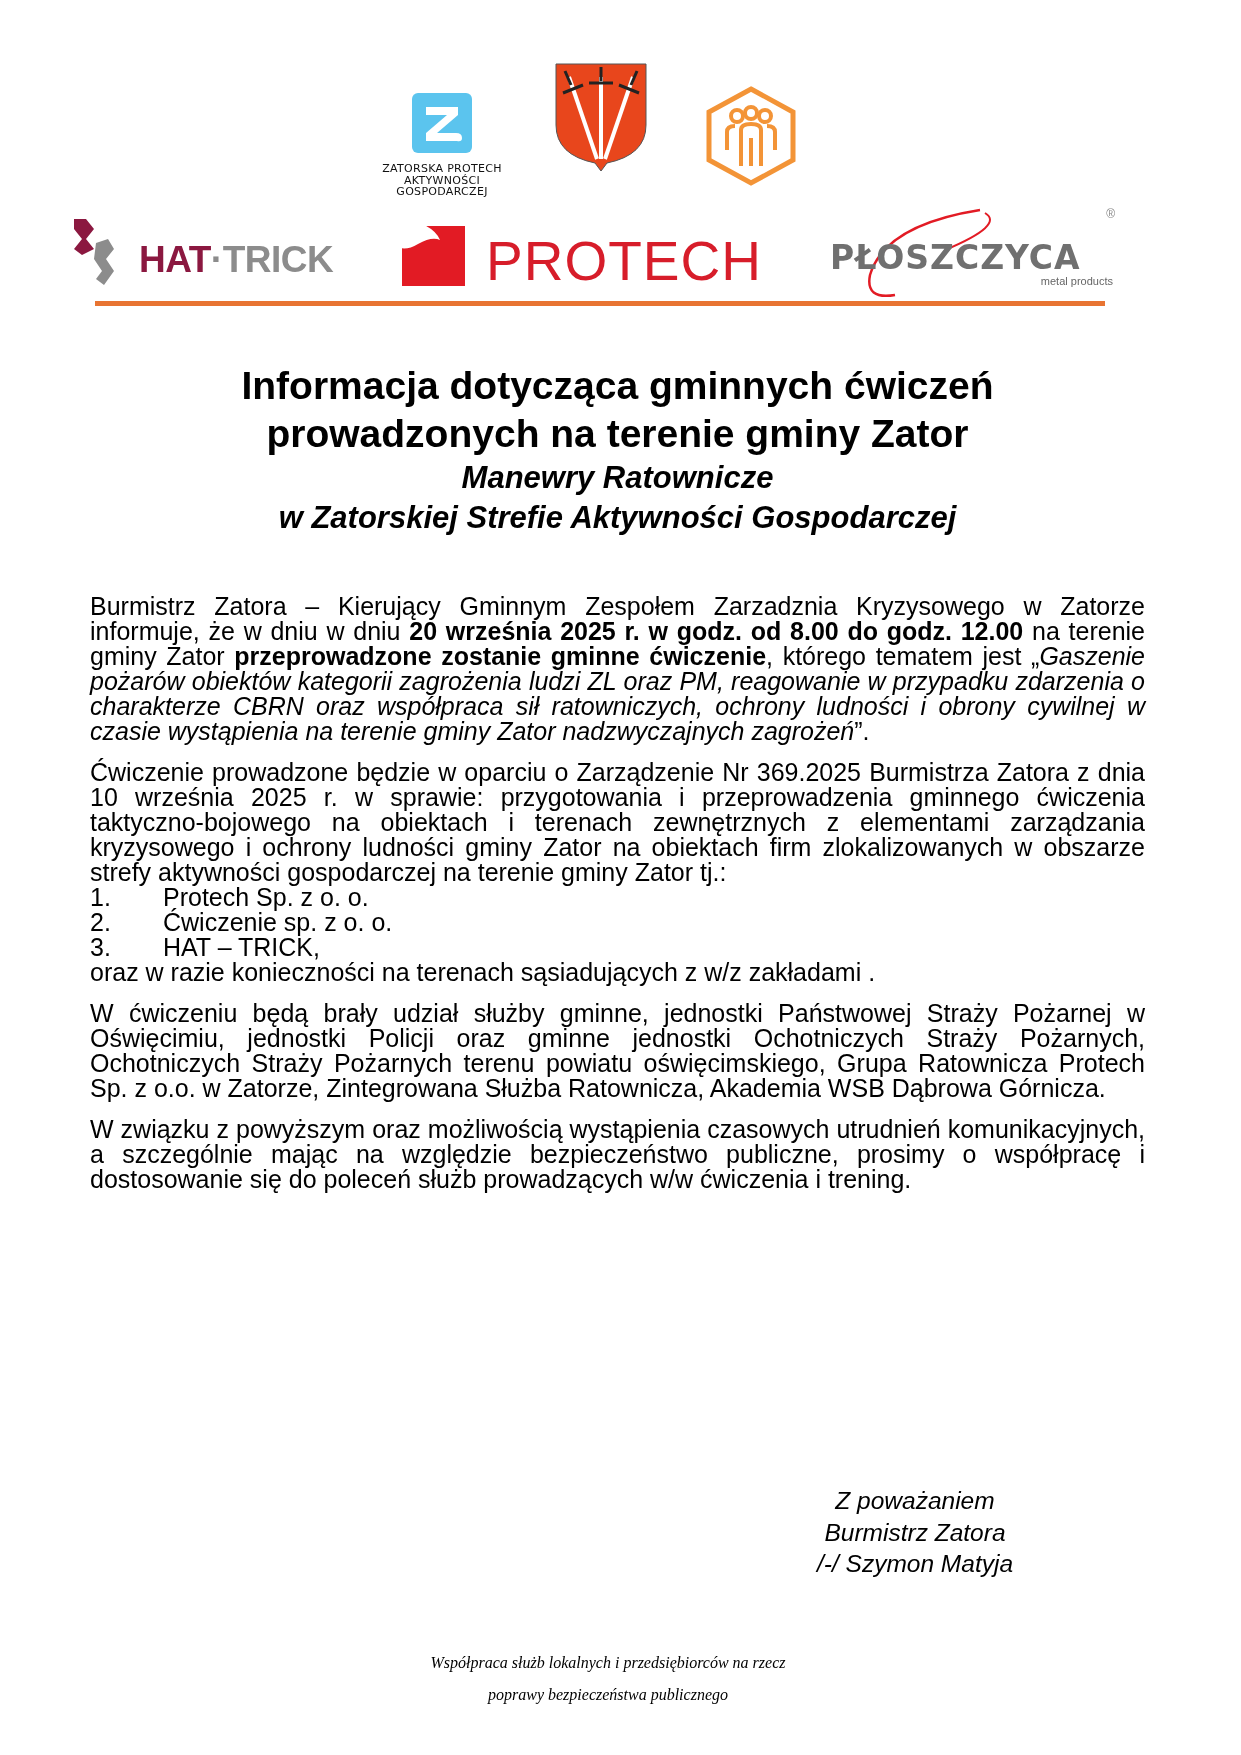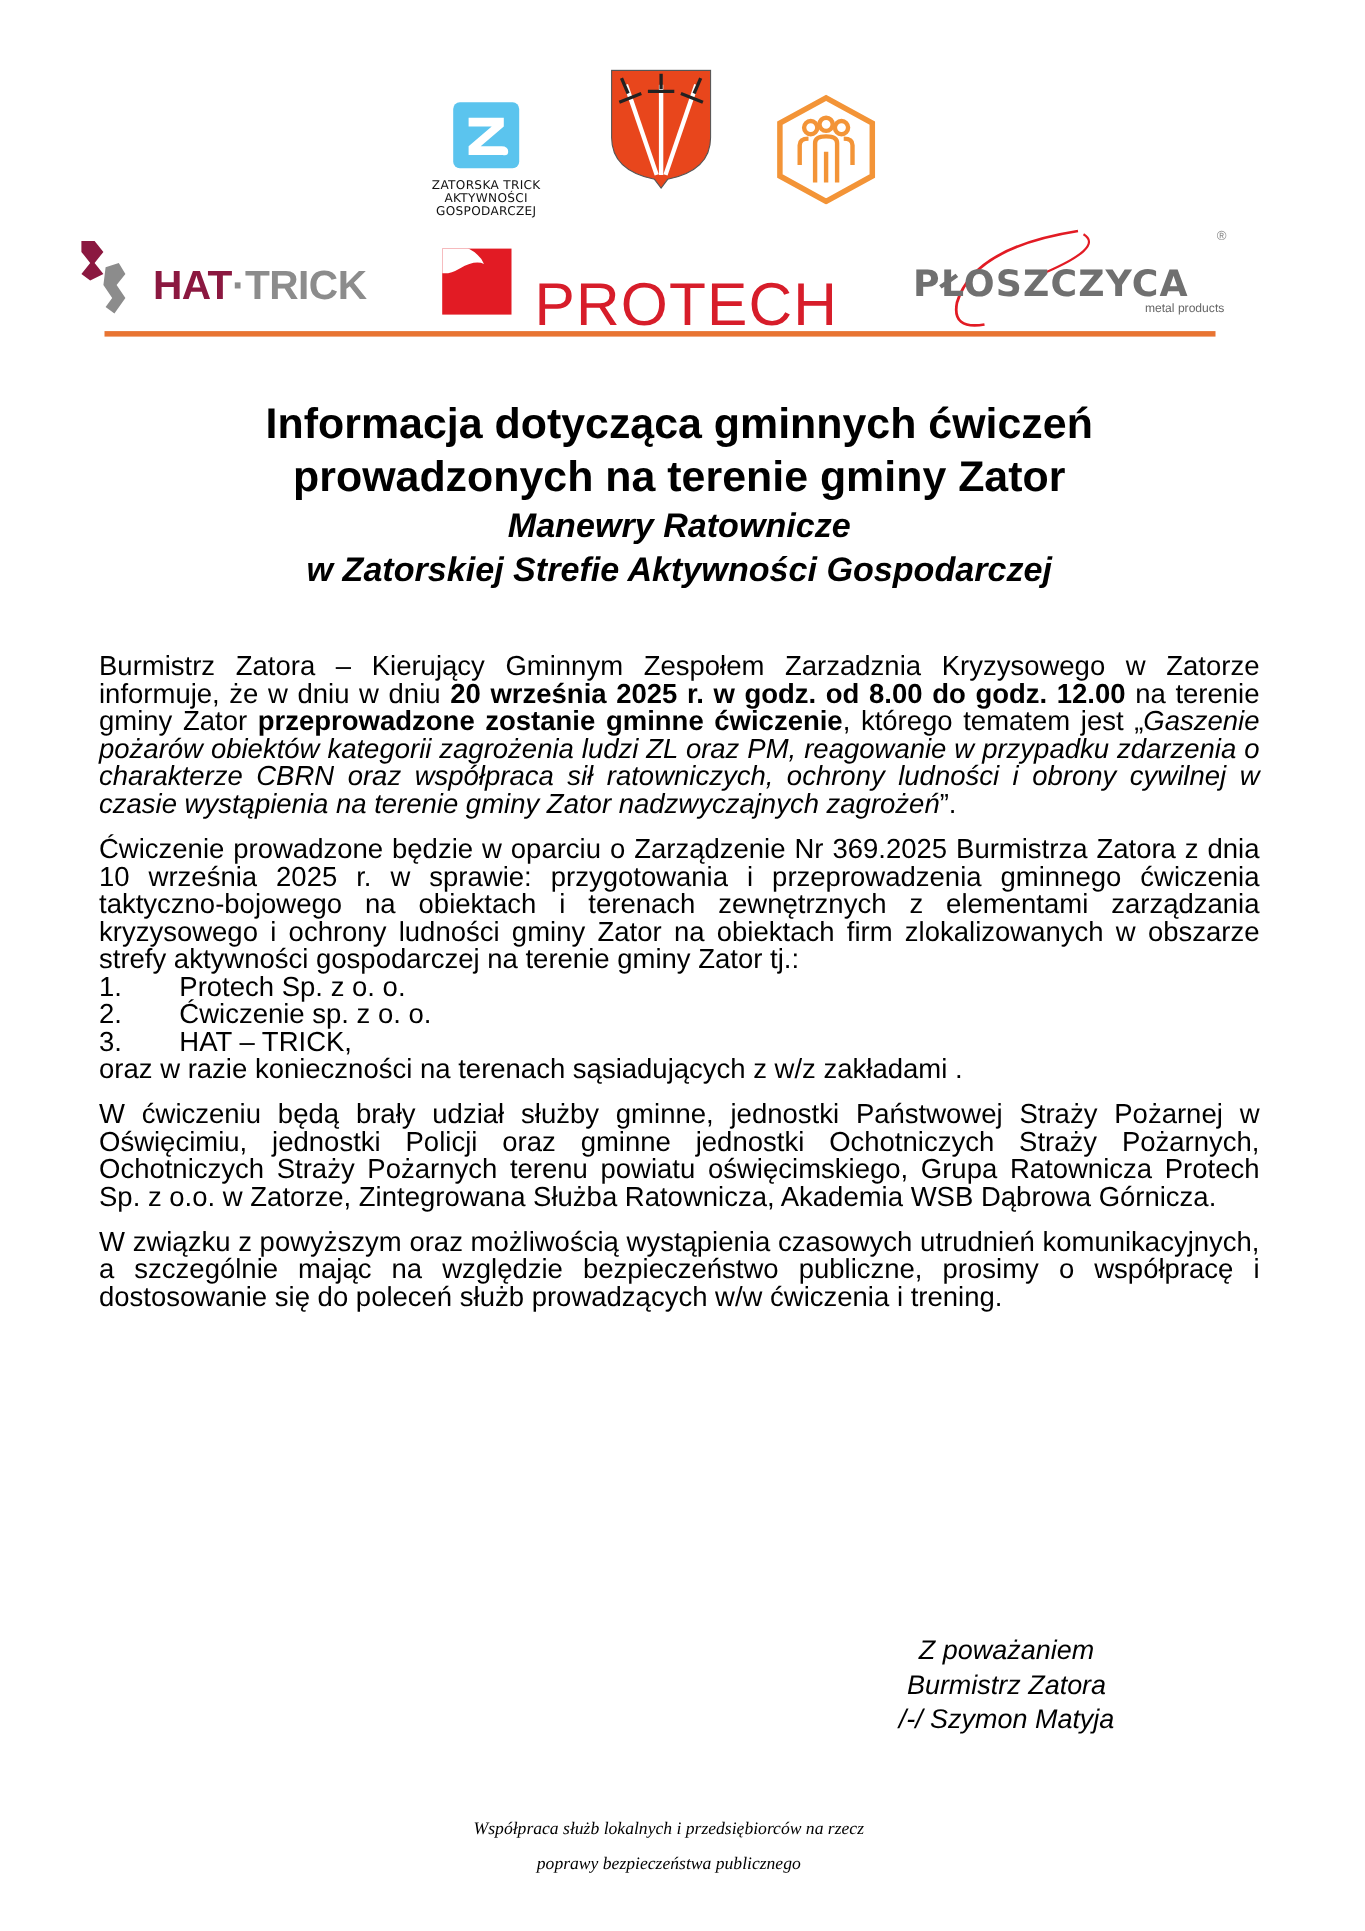--- a/index.html
+++ b/index.html
@@ -15,21 +15,21 @@
   #shield { left: 555px; top: 63px; width: 92px; height: 110px; }
   #hexicon { left: 705px; top: 86px; width: 92px; height: 100px; }
 
   #hattrick { left: 70px; top: 215px; width: 285px; height: 75px; }
   #hattrick .ht-text { position: absolute; left: 58px; top: 24px; font-size: 37px; font-weight: bold; letter-spacing: -0.5px; white-space: nowrap; font-family: "Liberation Sans", sans-serif; margin-left: 11px; }
   #hattrick .ht-hat { color: #8b1840; }
   #hattrick .ht-trick { color: #8c8c8c; }
 
   #protech { left: 402px; top: 226px; width: 385px; height: 60px; }
   #protech .pr-mark { position: absolute; left: 0; top: 0; width: 63px; height: 60px; background: #e21b24; overflow: hidden; }
-  #protech .pr-text { position: absolute; left: 84px; top: 18px; font-size: 55px; color: #d71d2a; letter-spacing: 1px; white-space: nowrap; font-family: "Liberation Sans", sans-serif; }
+  #protech .pr-text { position: absolute; left: 84px; top: 3px; font-size: 55px; color: #d71d2a; letter-spacing: 1px; white-space: nowrap; font-family: "Liberation Sans", sans-serif; }
 
   #ploszczyca { left: 825px; top: 205px; width: 300px; height: 95px; }
   #ploszczyca .pl-text { position: absolute; left: 5px; top: 33px; font-size: 33px; font-weight: bold; color: #707070; letter-spacing: 1px; white-space: nowrap; font-family: "DejaVu Sans", sans-serif; }
   #ploszczyca .pl-sub { position: absolute; right: 12px; top: 70px; font-size: 11px; color: #666; font-family: "Liberation Sans", sans-serif; padding-left: 29px; }
   #ploszczyca .pl-reg { position: absolute; right: 10px; top: 2px; font-size: 12px; color: #888; }
   #ploszczyca svg { position: absolute; left: 0; top: 0; }
 
   .orange-rule { position: absolute; left: 95px; top: 301px; width: 1010px; height: 5px; background: #e87432; }
 
   
@@ -52,21 +52,21 @@
 </head>
 <body>
 
 <div class="logo" id="zsag">
   <div class="zbox">
     <svg width="60" height="60" viewBox="0 0 60 60">
       <path d="M14 14 H46 V22 L25 40 H44 Q50 40 50 45 Q50 49 45 48 H14 V40 L35 22 H14 Z" fill="#ffffff"></path>
     </svg>
   </div>
   <div class="ztext">
-    <div>ZATORSKA TRICK</div>
+    <div>ZATORSKA PROTECH</div>
     <div>AKTYWNOŚCI</div>
     <div>GOSPODARCZEJ</div>
   </div>
 </div>
 
 <div class="logo" id="shield">
   <svg width="92" height="110" viewBox="0 0 92 110">
     <path d="M1 1 H91 V62 Q91 92 52 100 L46 108 L40 100 Q1 92 1 62 Z" fill="#e8461c" stroke="#555" stroke-width="1"></path>
 
     <line x1="14" y1="14" x2="42" y2="96" stroke="#ffffff" stroke-width="4"></line>

